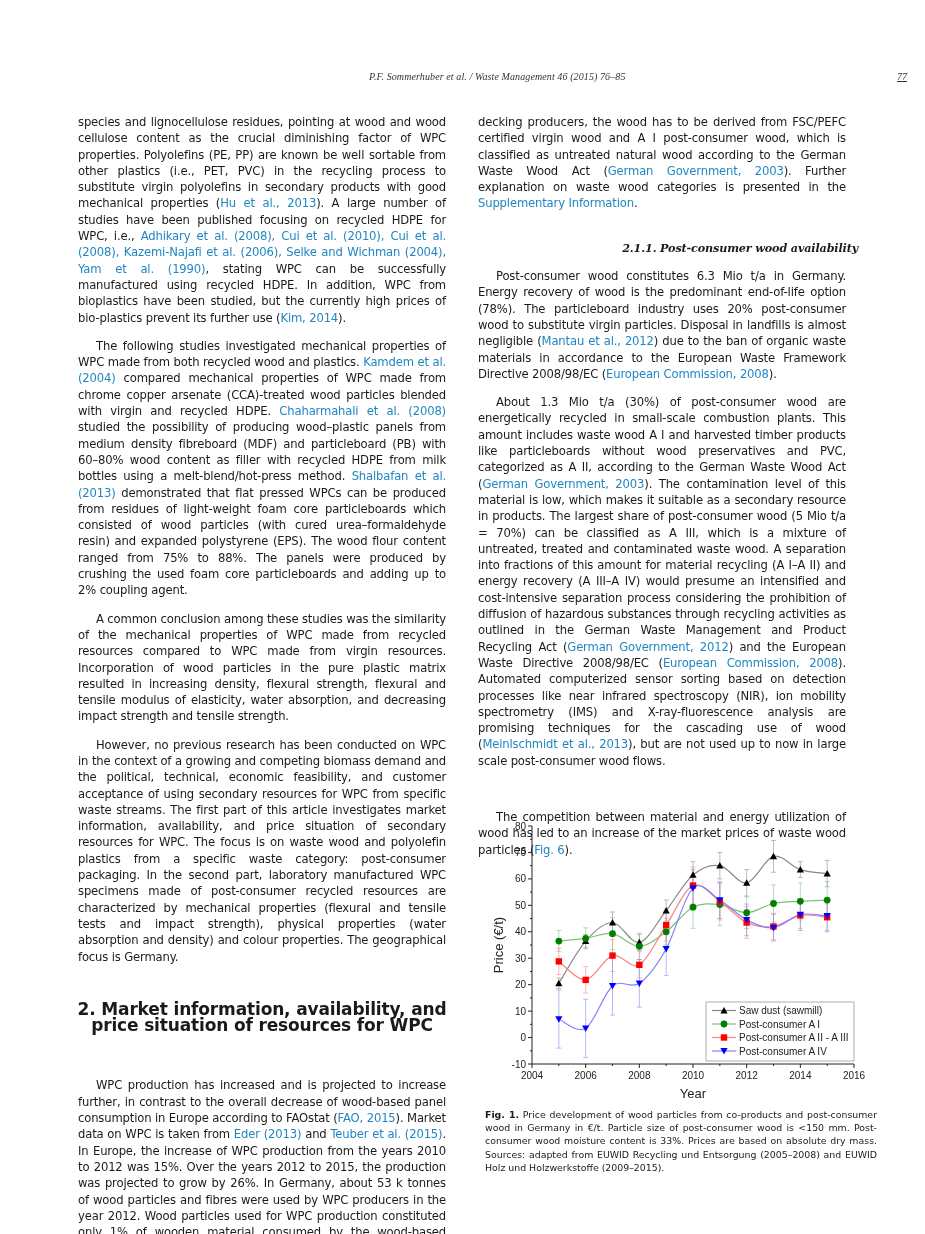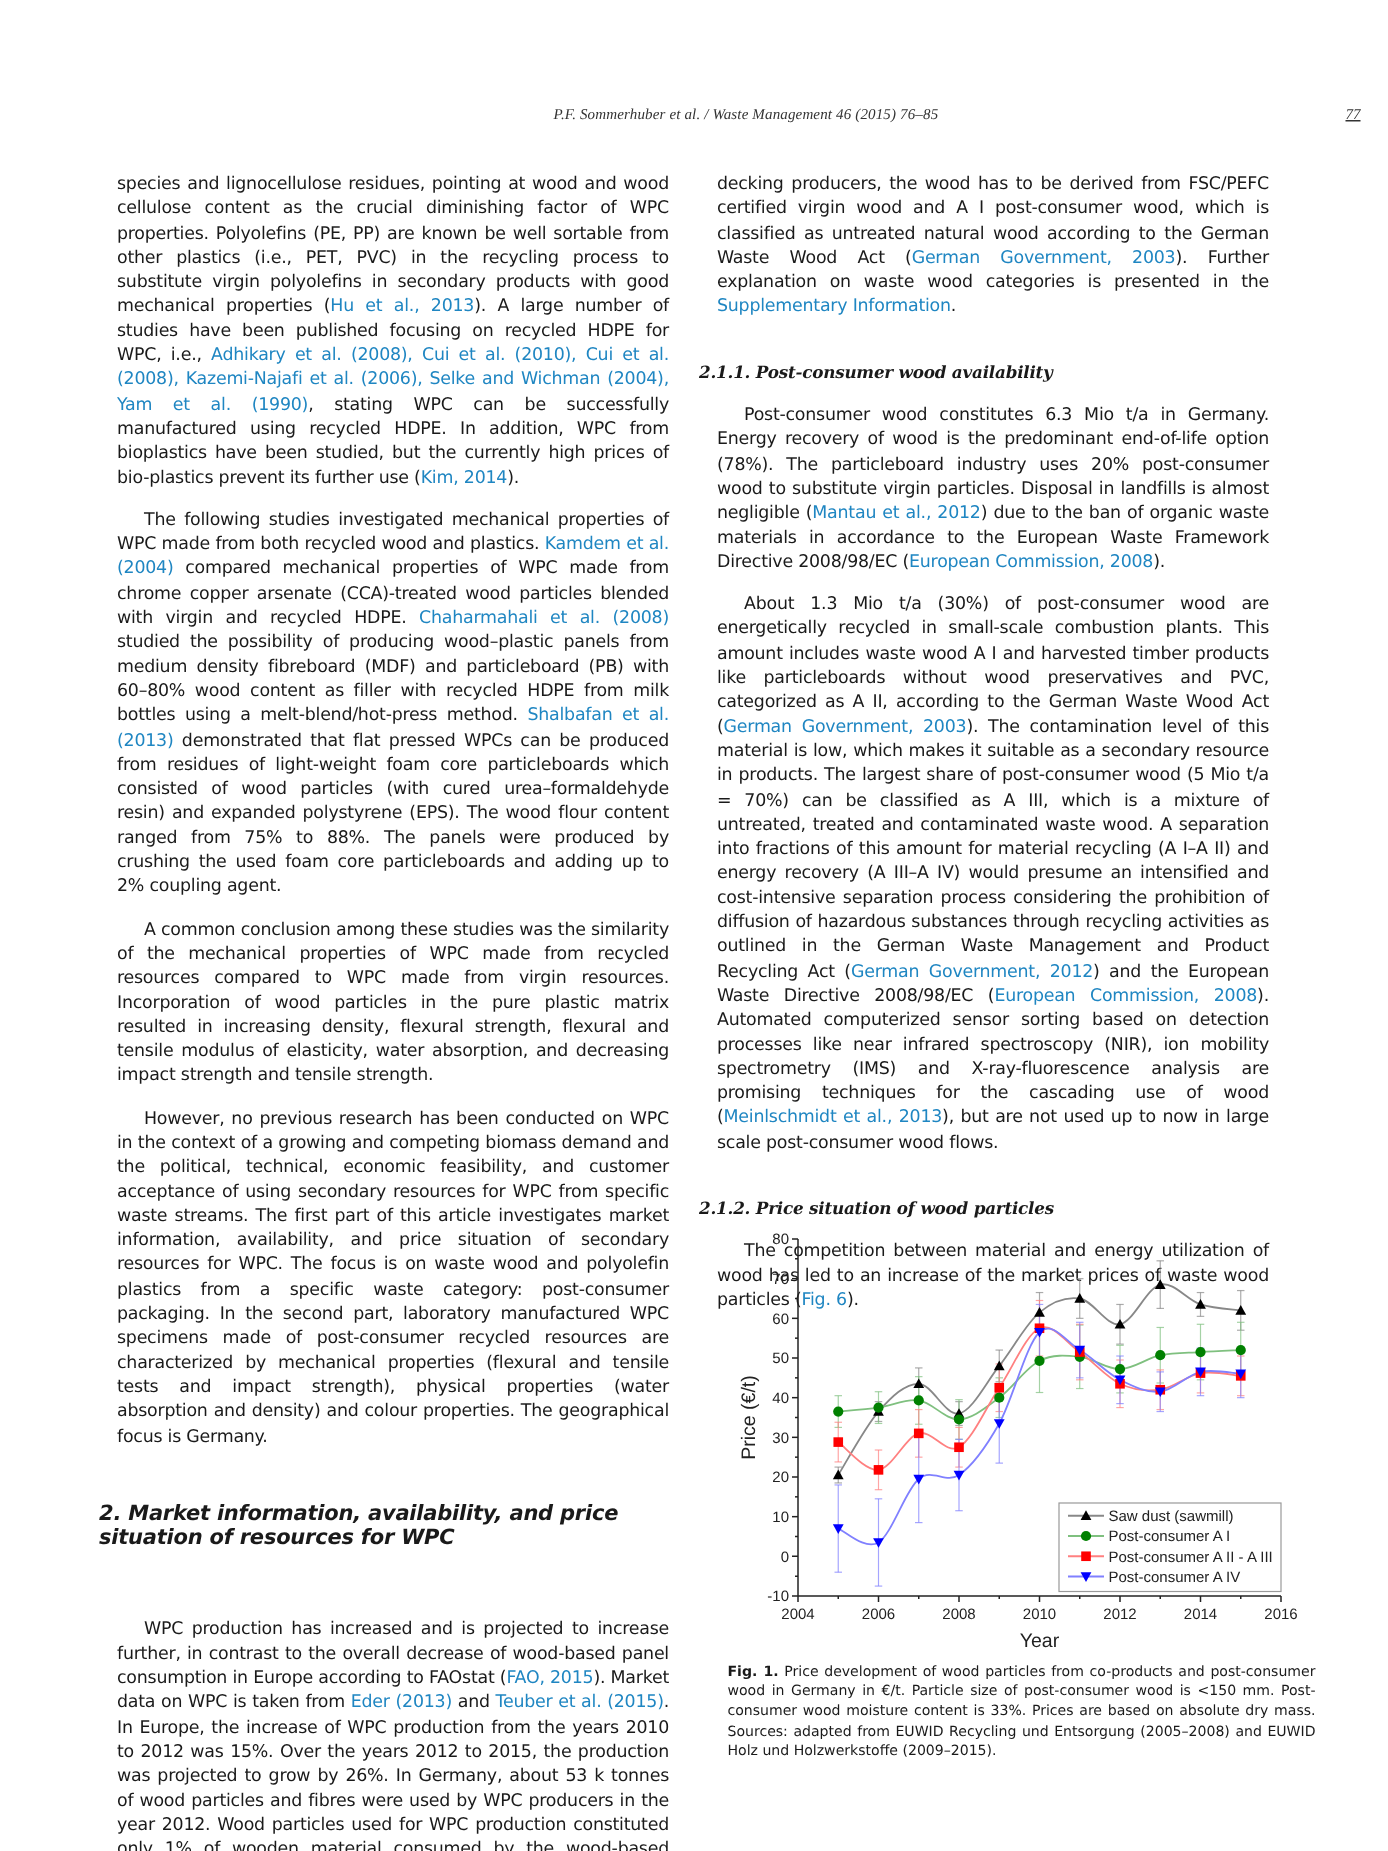--- a/index.html
+++ b/index.html
@@ -9,22 +9,22 @@
             font-family: "Liberation Serif", serif; font-style: italic; font-size: 10px; color: #333; margin-left: 40px; }
   .header .running { position: absolute; left: 329px; top: 0; letter-spacing: 0.1px; }
   .header .pagenum { position: absolute; left: 857px; top: 0; text-decoration: underline; }
   .col { position: absolute; top: 102px; font-size: 11.6px; line-height: 16.3px;
          text-align: justify; letter-spacing: -0.15px; }
   .col.left { left: 66px; width: 392px; }
   .col.right { left: 466px; width: 392px; }
   .col p { margin: 12px; text-indent: 0; }
   .col p.ind { text-indent: 18px; }
   .link { color: #1f86c2; }
-  .sec-h { font-weight: bold; font-size: 14px; line-height: 16.3px; margin: 0; text-align: left; font-style: italic; }
-  .subsec-h { font-style: italic; font-family: "DejaVu Serif", serif; font-size: 11.2px; margin: 0; text-align: left; }
+  .sec-h { font-weight: bold; font-size: 17px; line-height: 16.3px; margin: 0; text-align: center; }
+  .subsec-h { font-style: italic; font-family: "DejaVu Serif", serif; font-size: 11.2px; margin: 0; text-align: right; }
   .gap { height: 16px; }
   .gap2 { height: 24px; }
   .chart { position: absolute; left: 480px; top: 815px; width: 390px; height: 290px; }
   .caption { position: absolute; left: 485px; top: 1108px; width: 392px; font-size: 9.4px;
              line-height: 13.2px; text-align: justify; color: #1a1a1a; }
   .caption b { font-weight: bold; margin-top: 16px; }
 </style>
 </head>
 <body>
 
@@ -45,21 +45,20 @@
   <p class="ind">WPC production has increased and is projected to increase further, in contrast to the overall decrease of wood-based panel consumption in Europe according to FAOstat (<span class="link">FAO, 2015</span>). Market data on WPC is taken from <span class="link">Eder (2013)</span> and <span class="link">Teuber et al. (2015)</span>. In Europe, the increase of WPC production from the years 2010 to 2012 was 15%. Over the years 2012 to 2015, the production was projected to grow by 26%. In Germany, about 53 k tonnes of wood particles and fibres were used by WPC producers in the year 2012. Wood particles used for WPC production constituted only 1% of wooden material consumed by the wood-based panels industry. WPC outdoor deckings comprise the biggest share of the WPC market (67%). Due to self-committed quality standards of German WPC</p>
 </div>
 
 <div class="col right">
   <p>decking producers, the wood has to be derived from FSC/PEFC certified virgin wood and A I post-consumer wood, which is classified as untreated natural wood according to the German Waste Wood Act (<span class="link">German Government, 2003</span>). Further explanation on waste wood categories is presented in the <span class="link">Supplementary Information</span>.</p>
   <div class="gap"></div>
   <h3 class="subsec-h">2.1.1. Post-consumer wood availability</h3>
   <p class="ind">Post-consumer wood constitutes 6.3 Mio t/a in Germany. Energy recovery of wood is the predominant end-of-life option (78%). The particleboard industry uses 20% post-consumer wood to substitute virgin particles. Disposal in landfills is almost negligible (<span class="link">Mantau et al., 2012</span>) due to the ban of organic waste materials in accordance to the European Waste Framework Directive 2008/98/EC (<span class="link">European Commission, 2008</span>).</p>
   <p class="ind">About 1.3 Mio t/a (30%) of post-consumer wood are energetically recycled in small-scale combustion plants. This amount includes waste wood A I and harvested timber products like particleboards without wood preservatives and PVC, categorized as A II, according to the German Waste Wood Act (<span class="link">German Government, 2003</span>). The contamination level of this material is low, which makes it suitable as a secondary resource in products. The largest share of post-consumer wood (5 Mio t/a = 70%) can be classified as A III, which is a mixture of untreated, treated and contaminated waste wood. A separation into fractions of this amount for material recycling (A I–A II) and energy recovery (A III–A IV) would presume an intensified and cost-intensive separation process considering the prohibition of diffusion of hazardous substances through recycling activities as outlined in the German Waste Management and Product Recycling Act (<span class="link">German Government, 2012</span>) and the European Waste Directive 2008/98/EC (<span class="link">European Commission, 2008</span>). Automated computerized sensor sorting based on detection processes like near infrared spectroscopy (NIR), ion mobility spectrometry (IMS) and X-ray-fluorescence analysis are promising techniques for the cascading use of wood (<span class="link">Meinlschmidt et al., 2013</span>), but are not used up to now in large scale post-consumer wood flows.</p>
   <div class="gap"></div>
-  <h3 class="subsec-h">2.1.2. Price situation of wood particles</h3>
   <p class="ind">The competition between material and energy utilization of wood has led to an increase of the market prices of waste wood particles (<span class="link">Fig. 6</span>).</p>
 </div>
 
 <div class="chart">
   <svg id="chart-svg" width="390" height="290" viewBox="0 0 390 290">
       <line x1="52" y1="11" x2="52" y2="249" stroke="#222" stroke-width="1"></line>
       <line x1="52" y1="249" x2="374" y2="249" stroke="#222" stroke-width="1"></line>
       <line x1="48" y1="249" x2="52" y2="249" stroke="#222"></line>
       <text x="46" y="252.5" font-family="Liberation Sans, sans-serif" font-size="10" fill="#222" text-anchor="end">-10</text>
       <line x1="50" y1="235.77777777777777" x2="52" y2="235.77777777777777" stroke="#222"></line>

